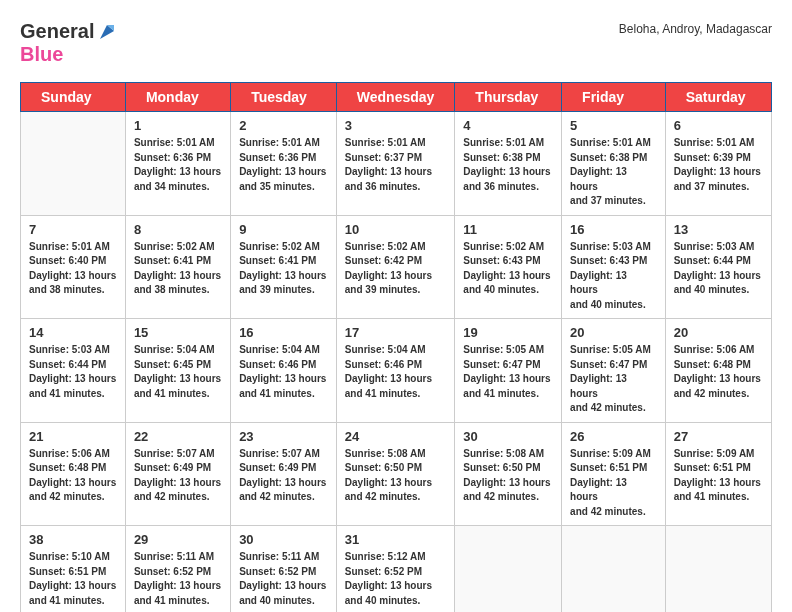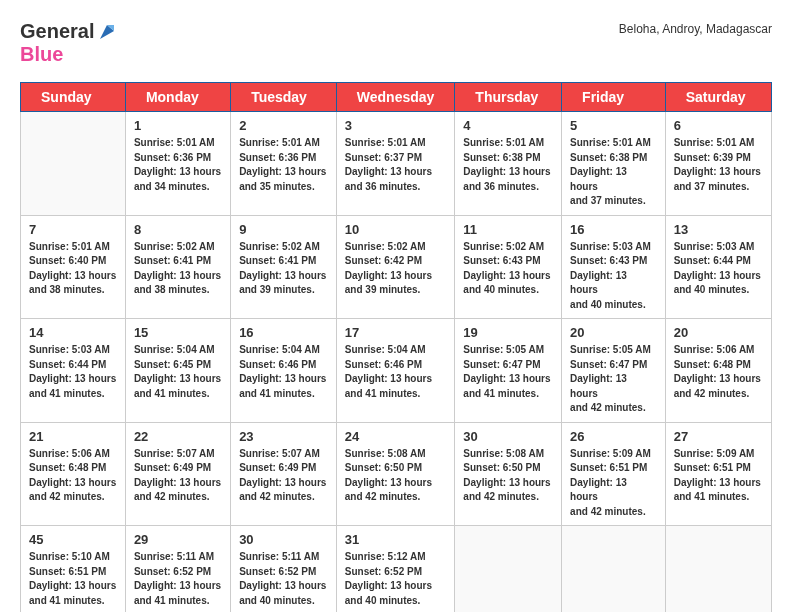--- a/index.html
+++ b/index.html
@@ -318,21 +318,21 @@
         <td>
           <span class="day-number">27</span>
           <div class="day-info" style="white-space: pre-line;">Sunrise: 5:09 AM
 Sunset: 6:51 PM
 Daylight: 13 hours
 and 41 minutes.</div>
         </td>
       </tr>
       <tr>
         <td>
-          <span class="day-number">45</span>
+          <span class="day-number">38</span>
           <div class="day-info" style="white-space: pre-line;">Sunrise: 5:10 AM
 Sunset: 6:51 PM
 Daylight: 13 hours
 and 41 minutes.</div>
         </td>
         <td>
           <span class="day-number">29</span>
           <div class="day-info" style="white-space: pre-line;">Sunrise: 5:11 AM
 Sunset: 6:52 PM
 Daylight: 13 hours

